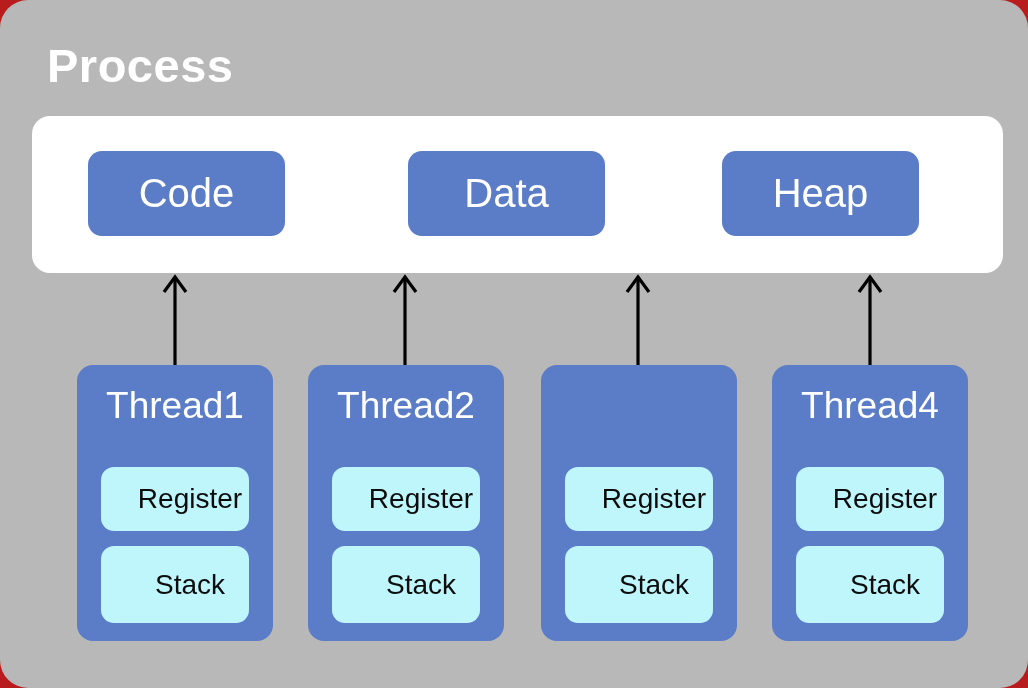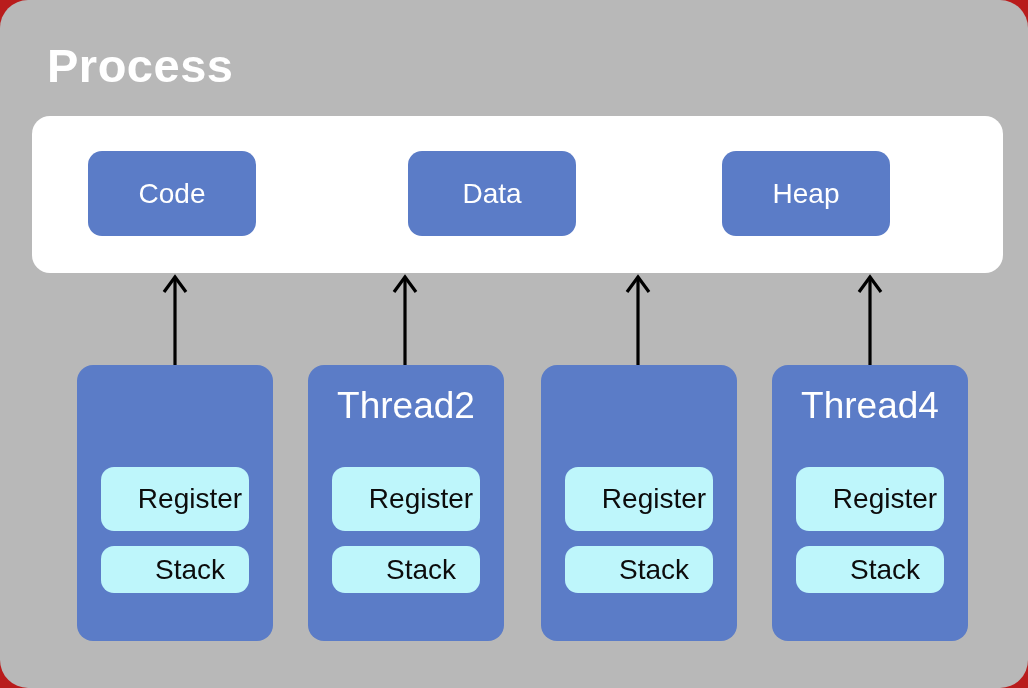--- a/index.html
+++ b/index.html
@@ -36,25 +36,25 @@
     top: 116px;
     width: 971px;
     height: 157px;
     background: var(--panel-white, #fff);
     border-radius: 18px;
   }
   .segment {
     position: absolute;
     top: 35px;
     height: 85px;
-    width: 168px;
+    width: 197px;
     background: var(--box-blue, #5b7cc7);
     border-radius: 14px;
     color: var(--text-white, #fff);
-    font-size: 28px;
+    font-size: 40px;
     display: flex;
     align-items: center;
     justify-content: center;
   }
   .seg-code { left: 56px; }
   .seg-data { left: 376px; }
   .seg-heap { left: 690px; text-align: right; }
   .arrow {
     position: absolute;
     top: 273px;
@@ -93,21 +93,21 @@
     background: var(--chip-cyan, #bef6fb);
     border-radius: 13px;
     color: var(--text-black, #0c0c0c);
     font-size: 28px;
     display: flex;
     align-items: center;
     justify-content: center;
     padding-left: 30px;
   }
   .chip-register { top: 102px; height: 64px; }
-  .chip-stack    { top: 181px; height: 47px; }
+  .chip-stack    { top: 181px; height: 77px; }
   .arrow polyline, .arrow line {
     stroke: var(--arrow-black, #000);
     stroke-width: 3.2;
     fill: none;
   }
 </style>
 </head>
 <body>
 
 <div class="stage">
@@ -132,20 +132,21 @@
     <svg class="arrow arr-3" viewBox="0 0 30 93">
       <line x1="15" y1="92" x2="15" y2="5"></line>
       <polyline points="4,19 15,4 26,19"></polyline>
     </svg>
     <svg class="arrow arr-4" viewBox="0 0 30 93">
       <line x1="15" y1="92" x2="15" y2="5"></line>
       <polyline points="4,19 15,4 26,19"></polyline>
     </svg>
 
     <div class="thread th-1">
+      <div class="thread-title">Thread1</div>
       <div class="chip chip-register">Register</div>
       <div class="chip chip-stack">Stack</div>
     </div>
 
     <div class="thread th-2">
       <div class="thread-title">Thread2</div>
       <div class="chip chip-register">Register</div>
       <div class="chip chip-stack">Stack</div>
     </div>
 

